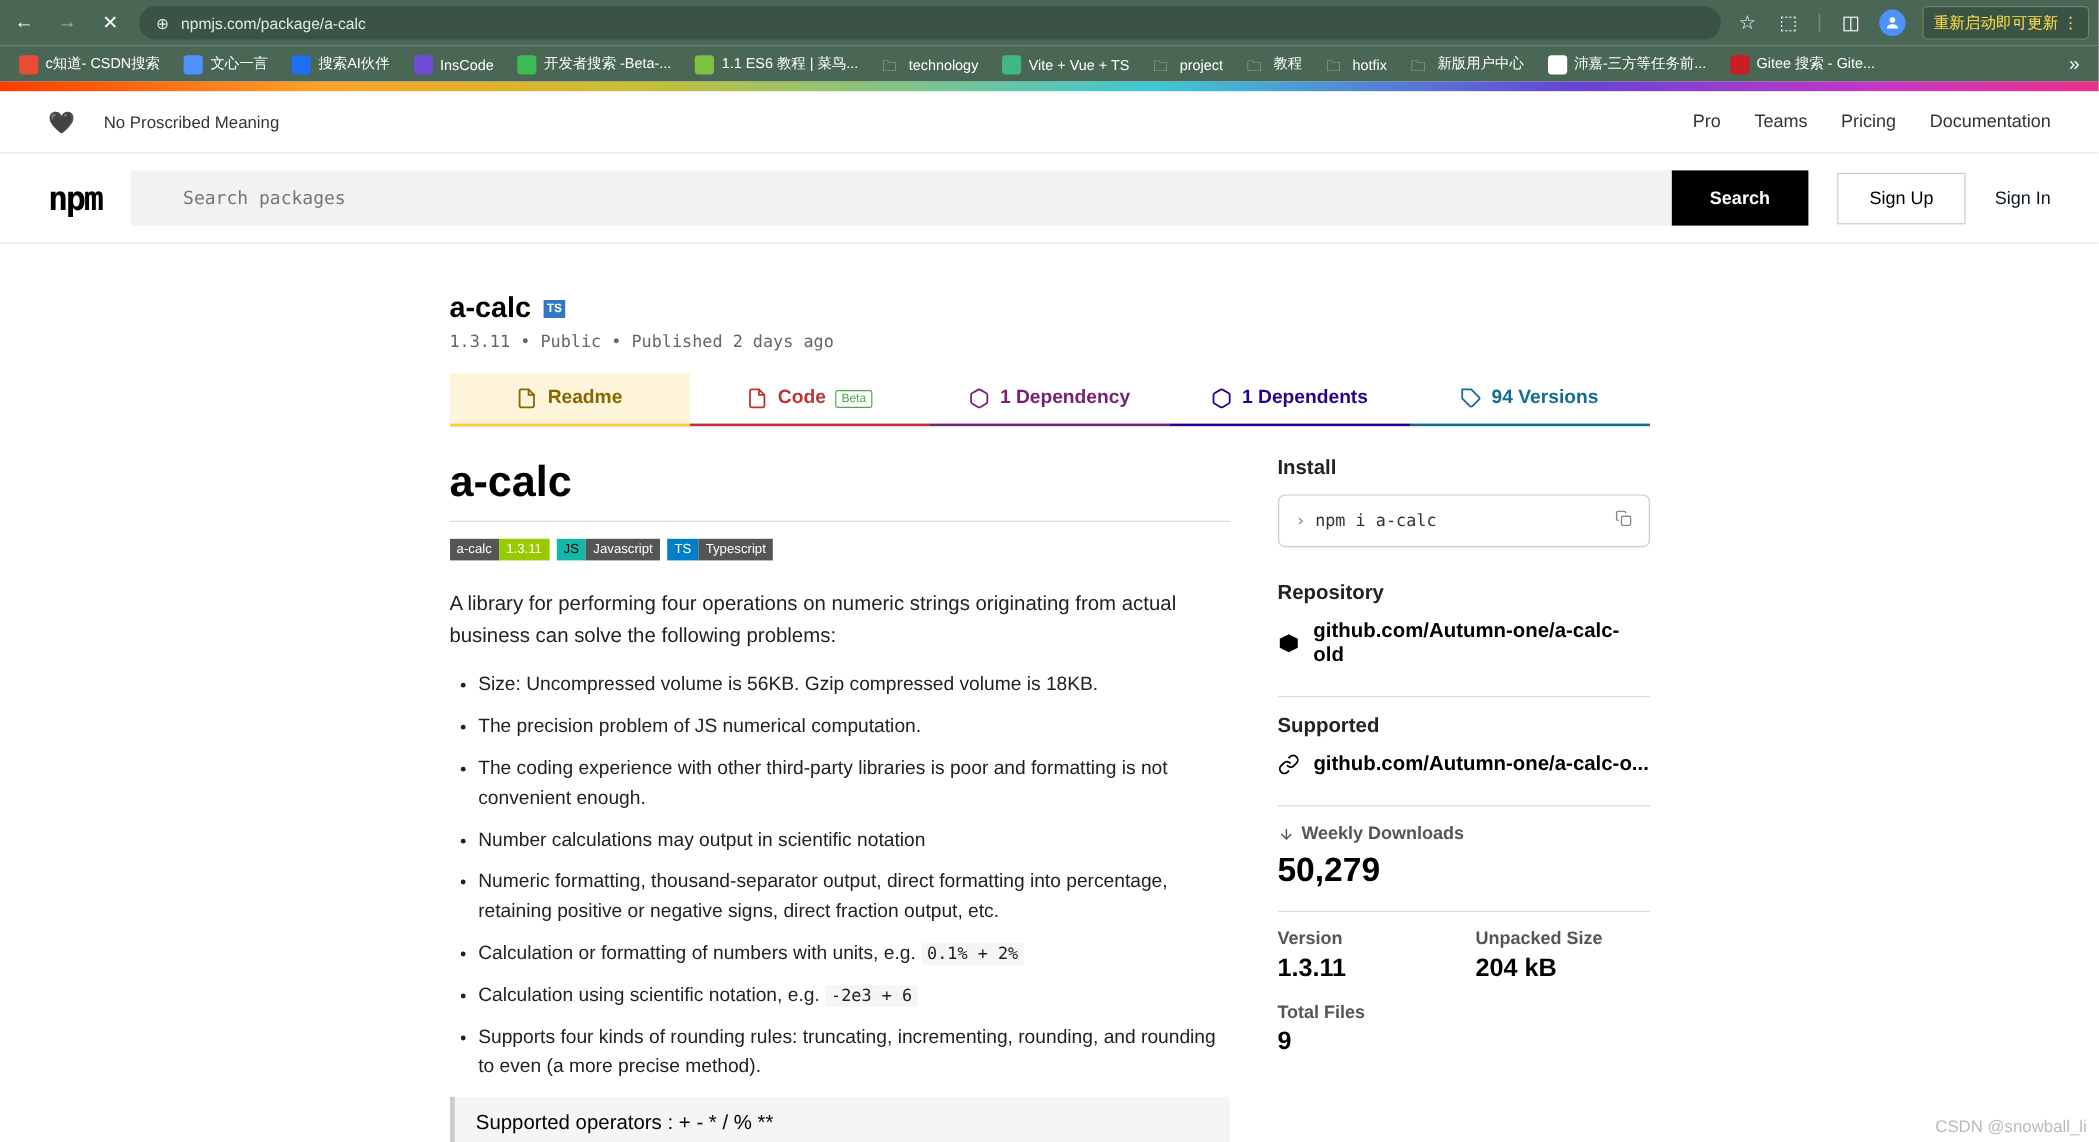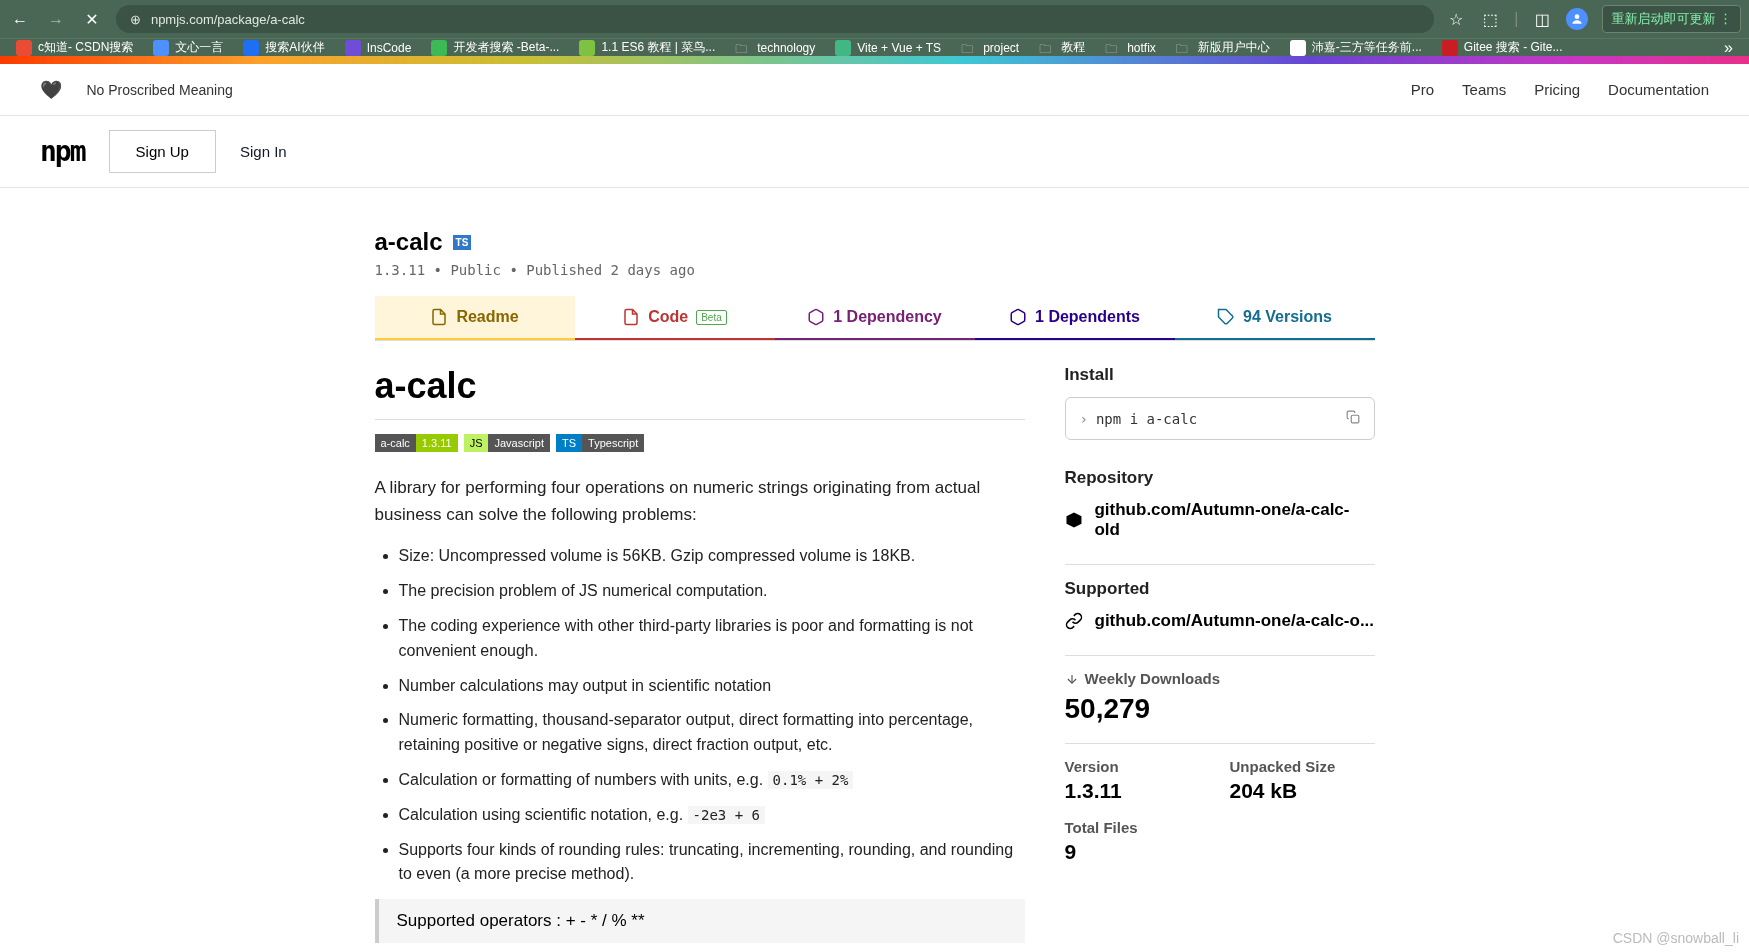--- a/index.html
+++ b/index.html
@@ -3,26 +3,26 @@
 <meta charset="utf-8">
 <style>
 * { margin: 0; padding: 0; box-sizing: border-box; }
 body { font-family: -apple-system, BlinkMacSystemFont, "Segoe UI", Helvetica, Arial, sans-serif; background: #fff; }
 
 
 .browser-chrome { background: #4a6654; height: 38px; display: flex; align-items: center; padding: 0 8px; gap: 12px; }
 .nav-btn { color: #fff; width: 24px; height: 24px; display: flex; align-items: center; justify-content: center; cursor: pointer; }
 .url-bar { flex: 1; background: #3a5344; border-radius: 14px; height: 28px; display: flex; align-items: center; padding: 0 14px; color: #e0e8e0; font-size: 13px; }
 .chrome-right { display: flex; align-items: center; gap: 14px; color: #fff; }
-.update-btn { background: #3a5344; border: 1px solid #6b8470; padding: 4px 8px; border-radius: 4px; font-size: 13px; color: #86efac; }
+.update-btn { background: #3a5344; border: 1px solid #6b8470; padding: 4px 8px; border-radius: 4px; font-size: 13px; color: #fde047; }
 .chrome-icon { width: 20px; height: 20px; display: flex; align-items: center; justify-content: center; }
 .avatar-icon { width: 22px; height: 22px; border-radius: 50%; background: #4d90fe; display: flex; align-items: center; justify-content: center; }
 
 
-.bookmarks-bar { background: #4a6654; height: 18px; display: flex; align-items: center; padding: 0 8px; gap: 4px; border-top: 1px solid #5a7462; }
+.bookmarks-bar { background: #4a6654; height: 30px; display: flex; align-items: center; padding: 0 8px; gap: 4px; border-top: 1px solid #5a7462; }
 .bookmark { display: flex; align-items: center; gap: 6px; color: #fff; font-size: 12px; padding: 4px 8px; white-space: nowrap; cursor: pointer; }
 .bm-icon { width: 16px; height: 16px; display: inline-block; border-radius: 3px; flex-shrink: 0; }
 .bm-folder { color: #ccc; }
 
 
 .rainbow { height: 8px; background: linear-gradient(90deg, #fb3b00 0%, #fca12a 15%, #c9bf34 30%, #3ec8d5 55%, #6844d4 75%, #c836c3 90%, #ea2f89 100%); }
 
 
 .top-nav { height: 52px; border-bottom: 1px solid #e5e5e5; display: flex; align-items: center; padding: 0 40px; }
 .top-nav .heart { font-size: 18px; margin-right: 24px; }
@@ -62,21 +62,21 @@
 .two-col { display: flex; gap: 40px; margin-top: 24px; }
 .left { flex: 1; min-width: 0; }
 .right { width: 310px; }
 
 .readme-h1 { font-size: 36px; font-weight: 700; margin-bottom: 12px; }
 .readme-hr { border: none; border-top: 1px solid #ddd; margin-bottom: 14px; }
 .badges { display: flex; gap: 6px; margin-bottom: 22px; }
 .badge { font-size: 11px; padding: 3px 6px; color: #fff; font-family: Arial; }
 .badge-dark { background: #555; }
 .badge-green { background: #97ca00; }
-.badge-yellow { background: #bef264; color: #000; }
+.badge-yellow { background: #14b8a6; color: #000; }
 .badge-blue { background: #007ec6; }
 .badge-group { display: flex; }
 .readme-p { font-size: 17px; line-height: 1.6; color: #222; margin-bottom: 16px; }
 .readme-ul { padding-left: 24px; }
 .readme-ul li { font-size: 16px; line-height: 1.55; margin-bottom: 10px; color: #222; }
 .code-inline { font-family: monospace; background: #f5f5f5; padding: 1px 5px; font-size: 14px; }
 .code-block { background: #f5f5f5; border-left: 4px solid #ccc; padding: 12px 18px; font-size: 17px; margin-top: 12px; }
 
 
 .side-h { font-size: 17px; font-weight: 700; color: #222; margin-bottom: 12px; }
@@ -185,20 +185,32 @@
   <span class="tagline">No Proscribed Meaning</span>
   <span class="spacer"></span>
   <a>Pro</a>
   <a>Teams</a>
   <a>Pricing</a>
   <a>Documentation</a>
 </div>
 
 <div class="search-row">
   <div class="npm-logo">npm</div>
+  <div class="search-box">
+    <div class="search-wrap">
+      <span class="mg">
+        <svg width="18" height="18" viewBox="0 0 24 24" fill="none" stroke="#888" stroke-width="2">
+            <circle cx="10" cy="10" r="7"></circle>
+            <line x1="21" y1="21" x2="15" y2="15"></line>
+          </svg>
+      </span>
+      <input class="search-input" placeholder="Search packages" style="">
+    </div>
+    <button class="search-btn">Search</button>
+  </div>
   <button class="signup-btn">Sign Up</button>
   <a class="signin-link">Sign In</a>
 </div>
 
 <div class="container">
   <div class="pkg-title-row">
     <span class="pkg-title">a-calc</span>
     <span class="ts-badge">TS</span>
   </div>
   <div class="pkg-meta">

